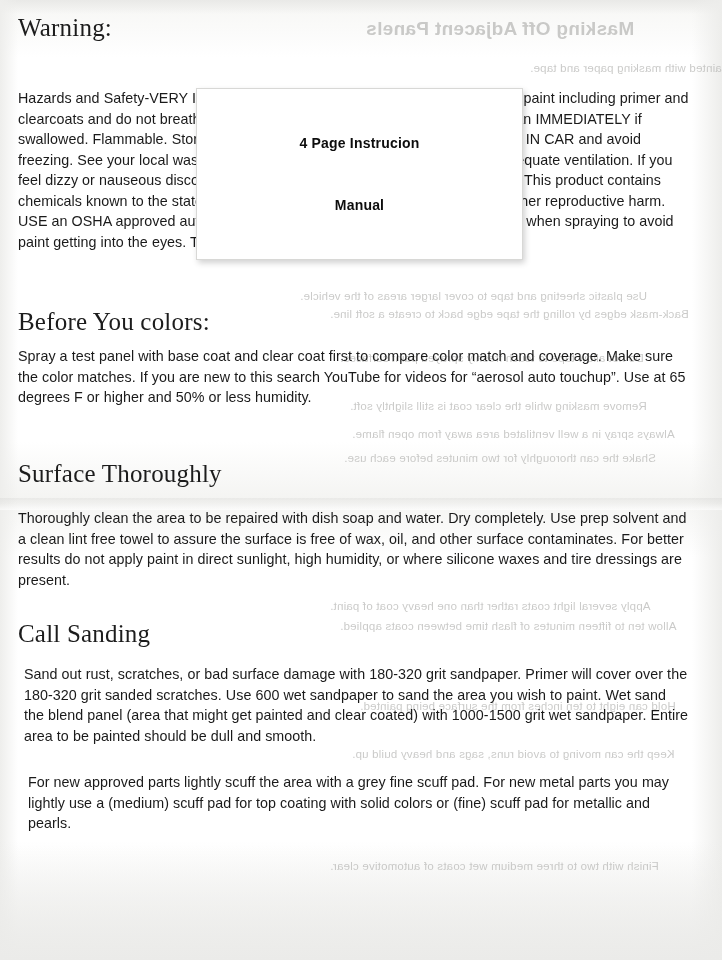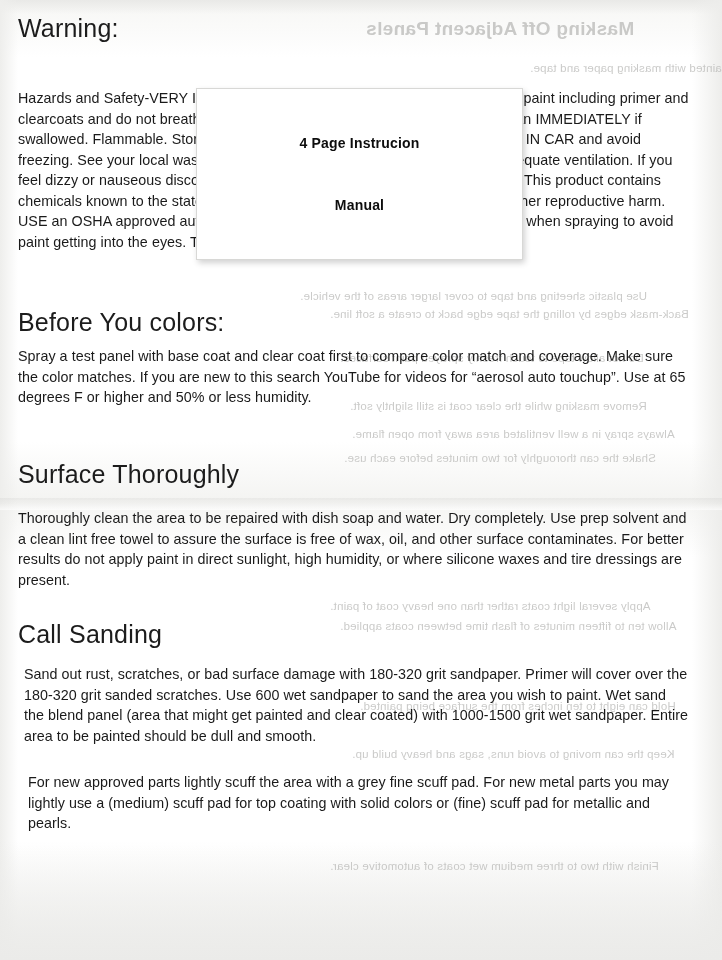--- a/index.html
+++ b/index.html
@@ -77,20 +77,21 @@
     padding: 0;
   }
 
   h2.heading {
     position: absolute;
     margin: 0;
     font-weight: 400;
     font-size: 25px;
     color: #1c1c1c;
     letter-spacing: 0.2px;
+    font-family: Liberation Serif, serif;
   }
 
   .para {
     position: absolute;
     font-size: 14.3px;
     line-height: 20.5px;
     color: #1a1a1a;
     letter-spacing: 0.05px;
   }
 

